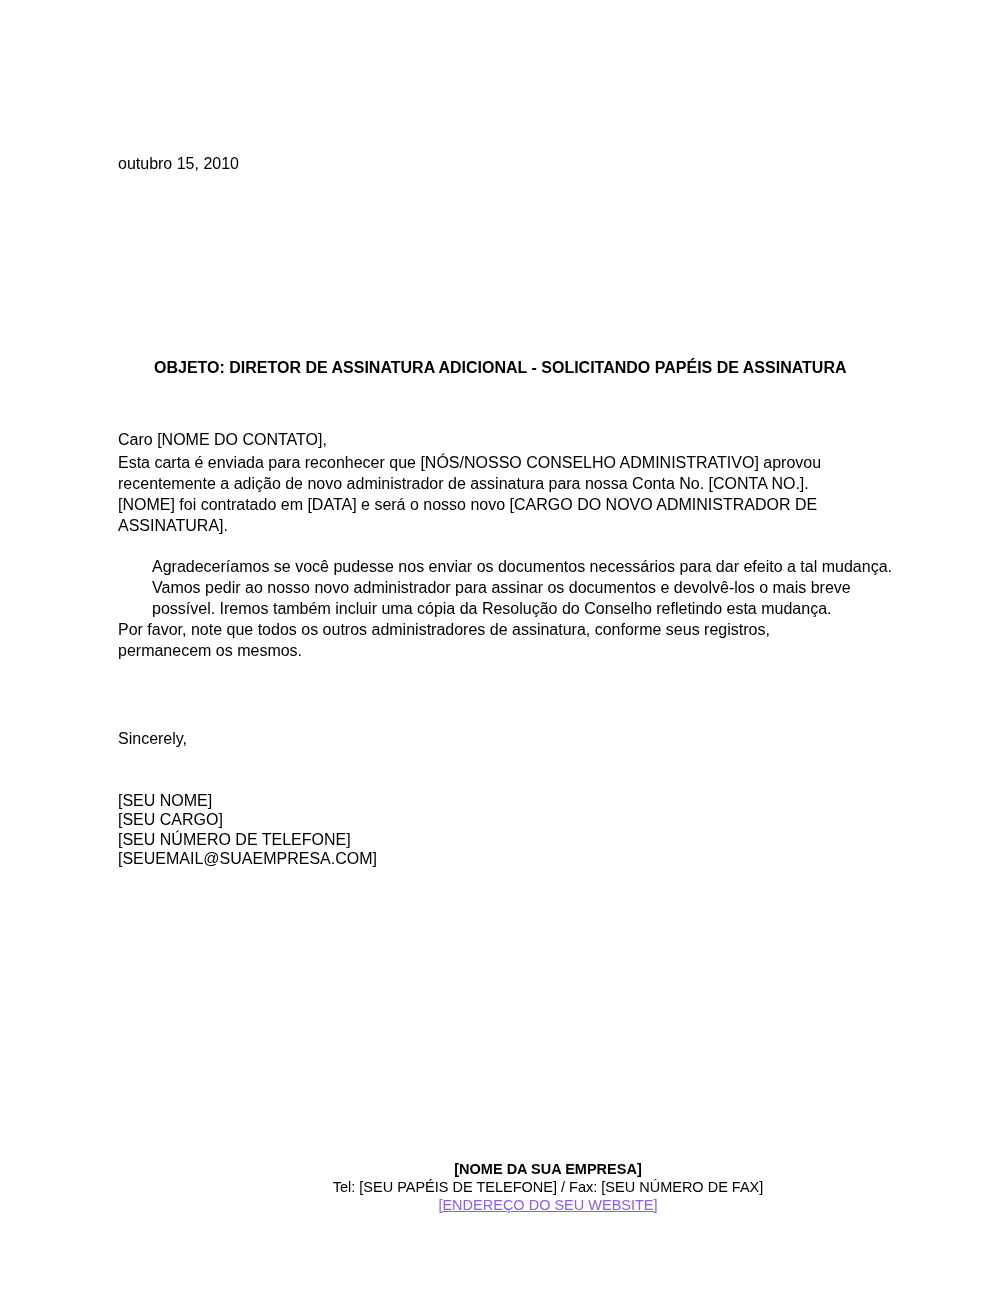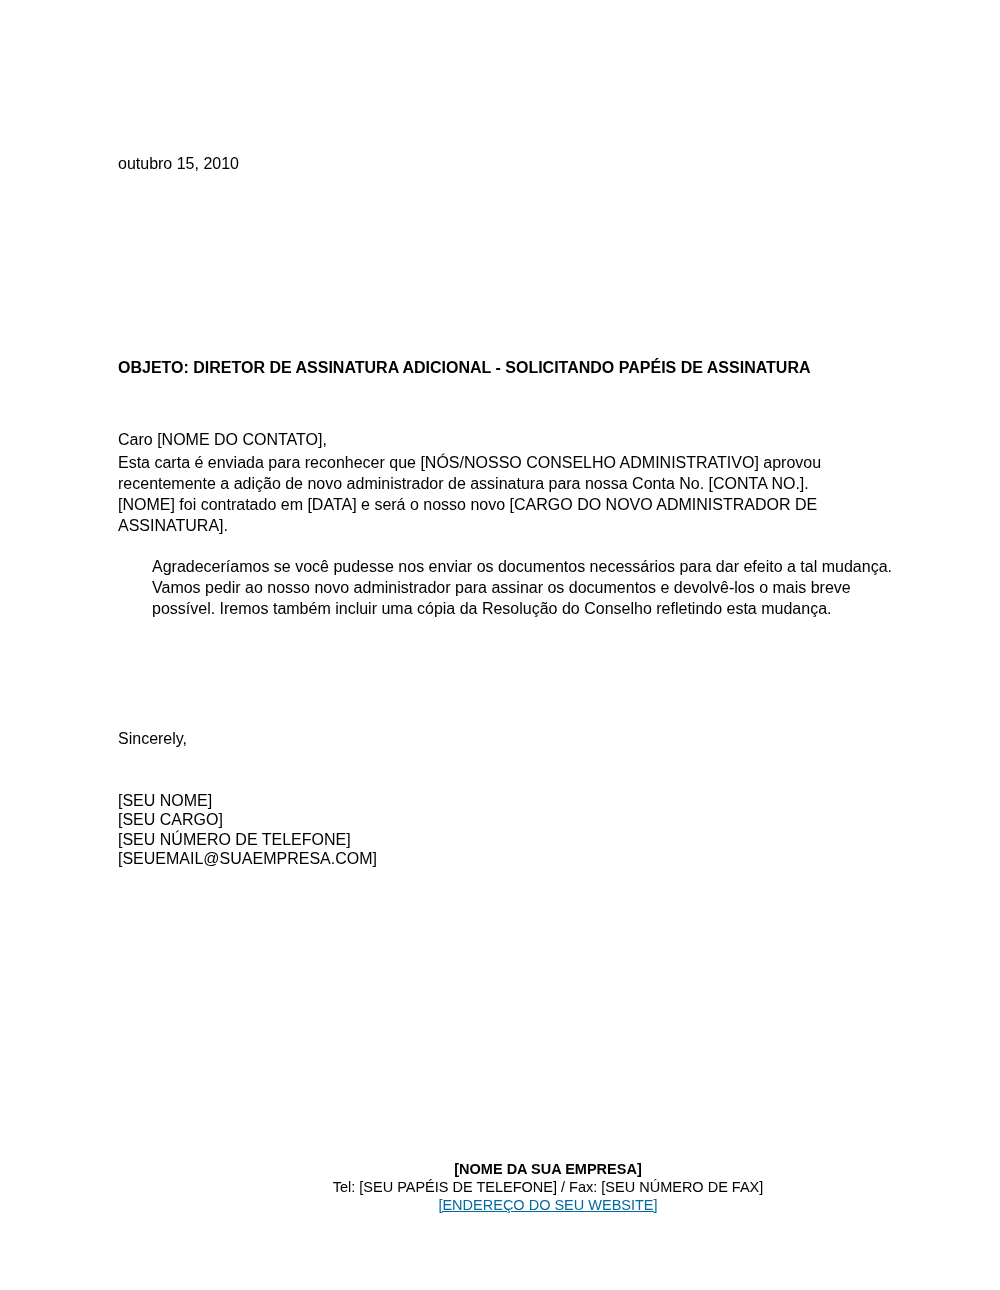--- a/index.html
+++ b/index.html
@@ -19,41 +19,41 @@
   }
   .block {
     position: absolute;
     left: 118px;
     font-size: 16px;
     line-height: 21px;
     white-space: pre-line;
   }
   .date       { top: 153px; }
   .address    { top: 209px; line-height: 19.4px; }
-  .subject    { top: 357px; font-weight: bold; width: 800px; }
+  .subject    { top: 357px; font-weight: bold; width: 800px; margin-left: 36px; }
   .greeting   { top: 429px; }
   .para       { width: 800px; }
   .p1         { top: 452px; }
   .p2         { top: 556px; margin-left: 34px; }
   .p3         { top: 619px; }
   .closing    { top: 728px; }
   .signature  { top: 791px; line-height: 19.4px; }
   .footer {
     position: absolute;
     left: 0;
     top: 1160px;
     width: 1000px;
     text-align: center;
     font-size: 14.5px;
     line-height: 18px;
     margin-left: 48px;
   }
   .footer .company { font-weight: bold; }
   .footer .weblink {
-    color: #0369a1;
+    color: #8b5cf6;
     text-decoration: underline;
     cursor: pointer;
   }
 </style>
 </head>
 <body>
 
 <div class="page">
 
   <div class="block date">outubro 15, 2010</div>
@@ -65,20 +65,22 @@
 
   <div class="block para p1">Esta carta é enviada para reconhecer que [NÓS/NOSSO CONSELHO ADMINISTRATIVO] aprovou
 recentemente a adição de novo administrador de assinatura para nossa Conta No. [CONTA NO.].
 [NOME] foi contratado em [DATA] e será o nosso novo [CARGO DO NOVO ADMINISTRADOR DE
 ASSINATURA].</div>
 
   <div class="block para p2">Agradeceríamos se você pudesse nos enviar os documentos necessários para dar efeito a tal mudança.
 Vamos pedir ao nosso novo administrador para assinar os documentos e devolvê-los o mais breve
 possível. Iremos também incluir uma cópia da Resolução do Conselho refletindo esta mudança.</div>
 
+  <div class="block para p3">Por favor, note que todos os outros administradores de assinatura, conforme seus registros,
+permanecem os mesmos.</div>
 
   <div class="block closing">Sincerely,</div>
 
   <div class="block signature">[SEU NOME]
 [SEU CARGO]
 [SEU NÚMERO DE TELEFONE]
 [SEUEMAIL@SUAEMPRESA.COM]</div>
 
   <div class="footer">
     <div class="company">[NOME DA SUA EMPRESA]</div>

